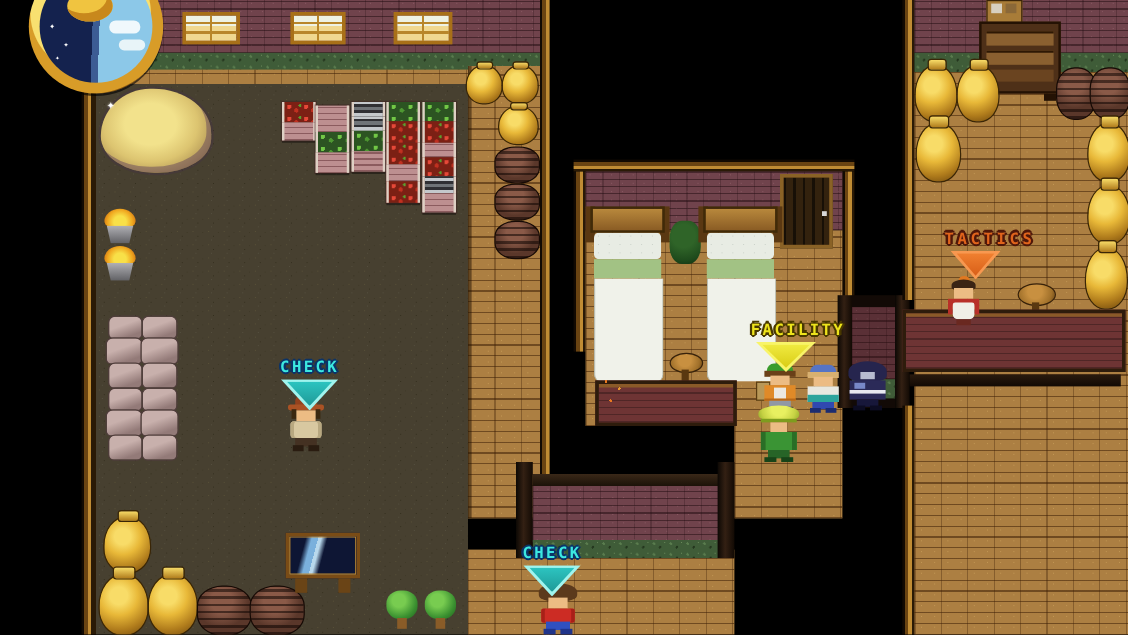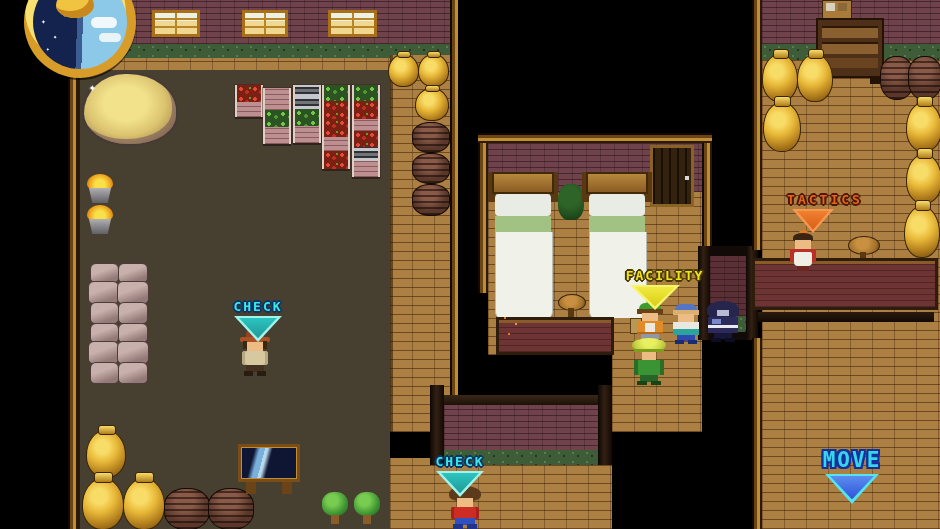--- a/index.html
+++ b/index.html
@@ -304,26 +304,20 @@
     <div class="tri t-orange" style="width:42px;height:24px;margin-left:22px">
         <i></i>
       </div>
   </div>
   <div class="marker" style="left:428px;top:455px;width:64px">
     <span class="lbl lb-check">CHECK</span>
     <div class="tri t-cyan" style="width:48px;height:26px">
         <i></i>
       </div>
   </div>
-  <div class="marker" style="left:812px;top:450px;width:80px">
-    <span class="lbl lb-move">MOVE</span>
-    <div class="tri t-blue" style="width:54px;height:30px">
-        <i></i>
-      </div>
-  </div>
 
   <div class="char" style="left:238px;top:330px;width:34px;height:46px">
     <i style="left:8px;top:0;width:18px;height:8px;background:#93421e;border-radius:4px 4px 0 0"></i>
     <i style="left:2px;top:7px;width:30px;height:5px;background:#aa5224;border-radius:2px"></i>
     <i style="left:5px;top:11px;width:4px;height:8px;background:#3a2810"></i>
     <i style="left:25px;top:11px;width:4px;height:8px;background:#3a2810"></i>
     <i style="left:9px;top:12px;width:16px;height:9px;background:#ecbc84"></i>
     <i style="left:4px;top:21px;width:26px;height:14px;background:#d8c8a0;border-radius:3px;box-shadow:inset 3px 0 0 #b8a880,inset -3px 0 0 #b8a880"></i>
     <i style="left:8px;top:35px;width:18px;height:7px;background:#443122"></i>
     <i style="left:6px;top:41px;width:9px;height:5px;background:#2a1c10"></i>

